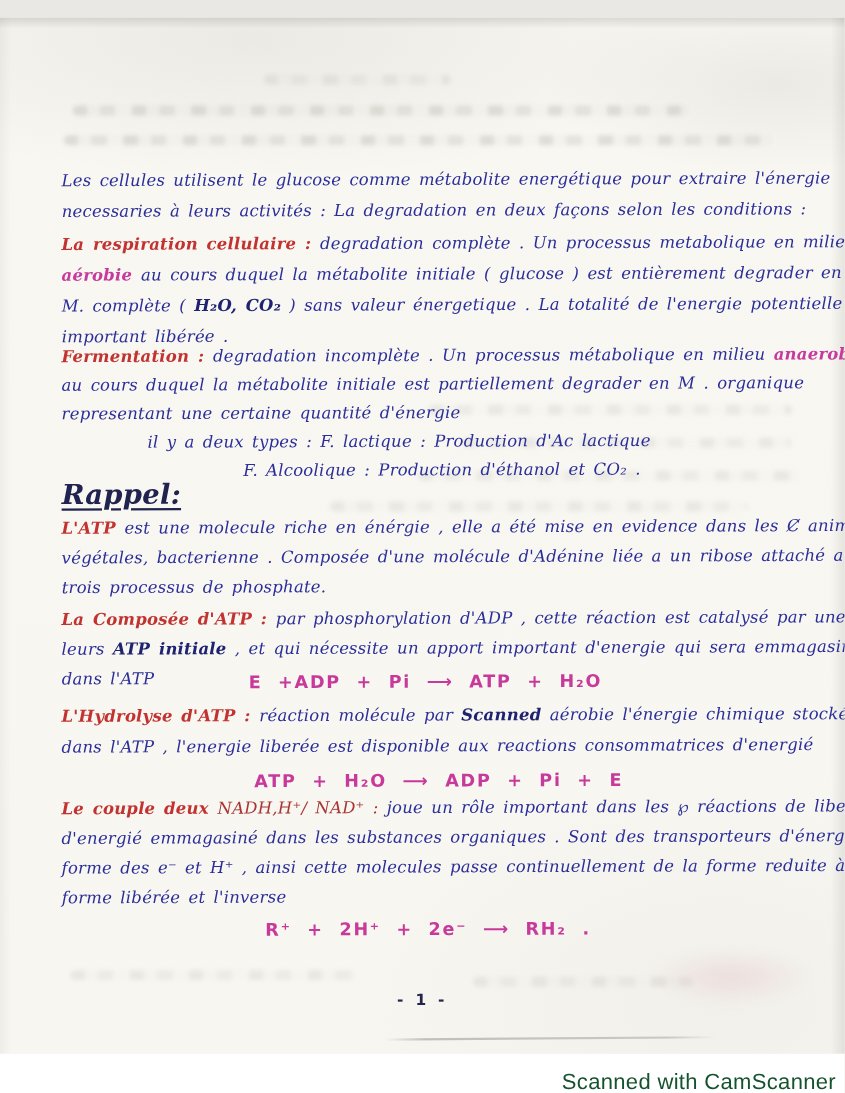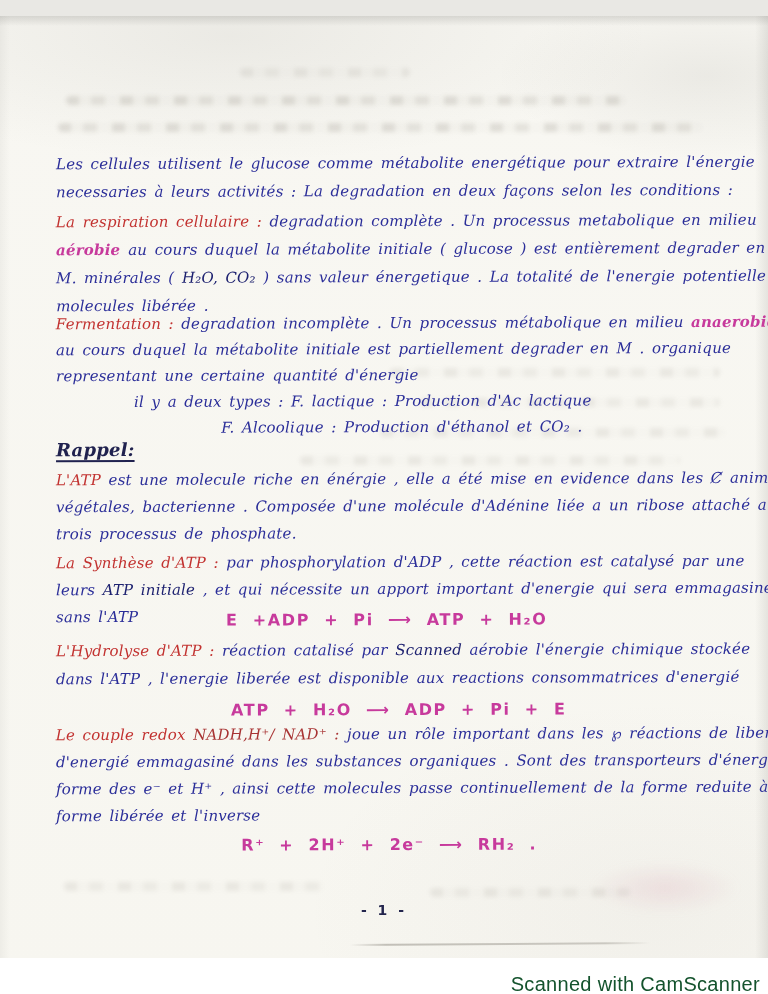--- a/index.html
+++ b/index.html
@@ -36,25 +36,25 @@
     background:linear-gradient(90deg, transparent, rgba(110,105,95,.38) 12%, rgba(110,105,95,.30) 85%, transparent);
     transform:rotate(-0.4deg);}
 
   
   .content{position:absolute;left:56px;right:14px;top:0;bottom:52px;}
   .block{position:absolute;left:0;right:0;line-height:28px;transform:rotate(-0.2deg);}
   .line{white-space:nowrap;font-style:italic;font-size:15px;letter-spacing:.2px;word-spacing:2.5px;}
   .line.equation{font-style:normal;font-family:"DejaVu Sans",sans-serif;
     font-size:16px;letter-spacing:1.6px;word-spacing:7px;font-weight:bold;}
   .ink-blue{color:#2b2e99;}
-  .ink-red{color:#c23230;font-weight:normal;}
+  .ink-red{color:#c23230;font-weight:bold;}
   .ink-magenta{color:#c73a9c;font-weight:bold;}
-  .ink-navy{color:#1e2270;font-weight:normal;}
+  .ink-navy{color:#1e2270;font-weight:bold;}
   .ink-maroon{color:#a83434;font-weight:normal;}
-  .ink-heading{color:#20224f;font-weight:bold;font-size:18px;
+  .ink-heading{color:#20224f;font-weight:bold;font-size:25px;
     text-decoration:underline;text-underline-offset:4px;text-decoration-thickness:1.5px;}
 
   .page-number{position:absolute;top:886px;left:0;width:100%;text-align:center;
     font-family:"DejaVu Sans",sans-serif;font-weight:bold;font-size:14px;
     color:#23254d;letter-spacing:3px;}
 
   .footer{position:absolute;left:0;right:0;bottom:0;height:52px;background:#ffffff;
     display:flex;align-items:center;justify-content:flex-end;padding-right:8px;box-sizing:border-box;}
   .footer-text{font-family:"Liberation Sans","DejaVu Sans",sans-serif;
     font-size:20px;color:#14532d;letter-spacing:.3px;}
@@ -81,51 +81,51 @@
   <div class="pencil-line" style="top:927px;left:350px;width:300px;"></div>
 
   <div class="content">
       <div class="block" style="top: 133px; line-height: 28px;">
         <div class="line"><span class="ink-blue">Les cellules utilisent le glucose comme métabolite energétique pour extraire l'énergie</span></div>
         <div class="line"><span class="ink-blue">necessaries à leurs activités : La degradation en deux façons selon les conditions :</span></div>
       </div>
       <div class="block" style="top: 191px; line-height: 28px;">
         <div class="line"><span class="ink-red">La respiration cellulaire : </span><span class="ink-blue">degradation complète . Un processus metabolique en milieu</span></div>
         <div class="line"><span class="ink-magenta">aérobie </span><span class="ink-blue">au cours duquel la métabolite initiale ( glucose ) est entièrement degrader en</span></div>
-        <div class="line"><span class="ink-blue">M. minérales ( </span><span class="ink-navy">H₂O, CO₂</span><span class="ink-blue"> ) sans valeur énergetique . La totalité de l'energie potentielle de</span></div>
-        <div class="line"><span class="ink-blue">molecules libérée .</span></div>
+        <div class="line"><span class="ink-blue">M. complète ( </span><span class="ink-navy">H₂O, CO₂</span><span class="ink-blue"> ) sans valeur énergetique . La totalité de l'energie potentielle de</span></div>
+        <div class="line"><span class="ink-blue">important libérée .</span></div>
       </div>
       <div class="block" style="top: 294px; line-height: 26px;">
         <div class="line"><span class="ink-red">Fermentation : </span><span class="ink-blue">degradation incomplète . Un processus métabolique en milieu </span><span class="ink-magenta">anaerobie</span></div>
         <div class="line"><span class="ink-blue">au cours duquel la métabolite initiale est partiellement degrader en M . organique</span></div>
         <div class="line"><span class="ink-blue">representant une certaine quantité d'énergie</span></div>
         <div class="line" style="padding-left: 78px;"><span class="ink-blue">il y a deux types : F. lactique : Production d'Ac lactique</span></div>
         <div class="line" style="padding-left: 165px;"><span class="ink-blue">F. Alcoolique : Production d'éthanol et CO₂ .</span></div>
       </div>
       <div class="block" style="top: 420px; line-height: 26px;">
         <div class="line"><span class="ink-heading">Rappel:</span></div>
       </div>
       <div class="block" style="top: 450px; line-height: 27px;">
         <div class="line"><span class="ink-red">L'ATP </span><span class="ink-blue">est une molecule riche en énérgie , elle a été mise en evidence dans les Ȼ animales</span></div>
         <div class="line"><span class="ink-blue">végétales, bacterienne . Composée d'une molécule d'Adénine liée a un ribose attaché a</span></div>
         <div class="line"><span class="ink-blue">trois processus de phosphate.</span></div>
       </div>
       <div class="block" style="top: 533px; line-height: 27px;">
-        <div class="line"><span class="ink-red">La Synthèse d'ATP : </span><span class="ink-blue">par phosphorylation d'ADP , cette réaction est catalysé par une</span></div>
+        <div class="line"><span class="ink-red">La Composée d'ATP : </span><span class="ink-blue">par phosphorylation d'ADP , cette réaction est catalysé par une</span></div>
         <div class="line"><span class="ink-blue">leurs </span><span class="ink-navy">ATP initiale</span><span class="ink-blue"> , et qui nécessite un apport important d'energie qui sera emmagasiné</span></div>
-        <div class="line"><span class="ink-blue">sans l'ATP</span></div>
+        <div class="line"><span class="ink-blue">dans l'ATP</span></div>
         <div class="line equation" style="padding-left: 170px; margin-top: -24px;"><span class="ink-magenta">E +ADP + Pi ⟶ ATP + H₂O</span></div>
       </div>
       <div class="block" style="top: 620px; line-height: 28px;">
-        <div class="line"><span class="ink-red">L'Hydrolyse d'ATP : </span><span class="ink-blue">réaction catalisé par </span><span class="ink-navy">Scanned</span><span class="ink-blue"> aérobie l'énergie chimique stockée</span></div>
+        <div class="line"><span class="ink-red">L'Hydrolyse d'ATP : </span><span class="ink-blue">réaction molécule par </span><span class="ink-navy">Scanned</span><span class="ink-blue"> aérobie l'énergie chimique stockée</span></div>
         <div class="line"><span class="ink-blue">dans l'ATP , l'energie liberée est disponible aux reactions consommatrices d'energié</span></div>
         <div class="line equation" style="padding-left: 175px; margin-top: 4px;"><span class="ink-magenta">ATP + H₂O ⟶ ADP + Pi + E</span></div>
       </div>
       <div class="block" style="top: 705px; line-height: 27px;">
-        <div class="line"><span class="ink-red">Le couple redox </span><span class="ink-maroon">NADH,H⁺/ NAD⁺ : </span><span class="ink-blue">joue un rôle important dans les ℘ réactions de liberation</span></div>
+        <div class="line"><span class="ink-red">Le couple deux </span><span class="ink-maroon">NADH,H⁺/ NAD⁺ : </span><span class="ink-blue">joue un rôle important dans les ℘ réactions de liberation</span></div>
         <div class="line"><span class="ink-blue">d'energié emmagasiné dans les substances organiques . Sont des transporteurs d'énergie sous</span></div>
         <div class="line"><span class="ink-blue">forme des e⁻ et H⁺ , ainsi cette molecules passe continuellement de la forme reduite à la</span></div>
         <div class="line"><span class="ink-blue">forme libérée et l'inverse</span></div>
         <div class="line equation" style="padding-left: 185px; margin-top: 2px;"><span class="ink-magenta">R⁺ + 2H⁺ + 2e⁻ ⟶ RH₂ .</span></div>
       </div>
     </div>
 
   <div class="page-number">- 1 -</div>
 
   <div class="footer">

